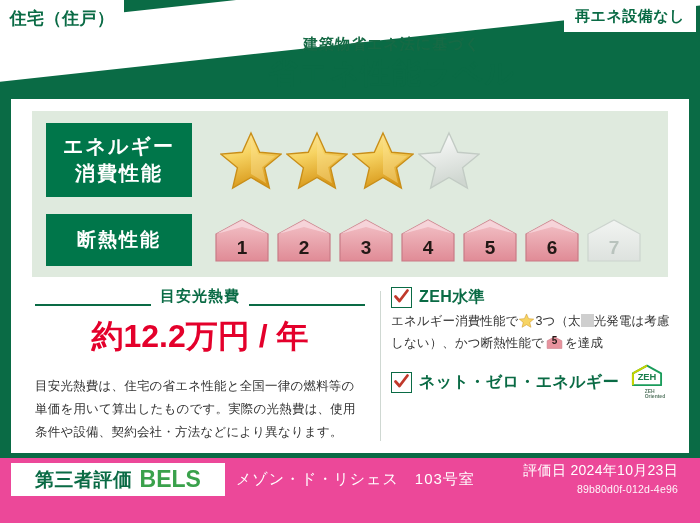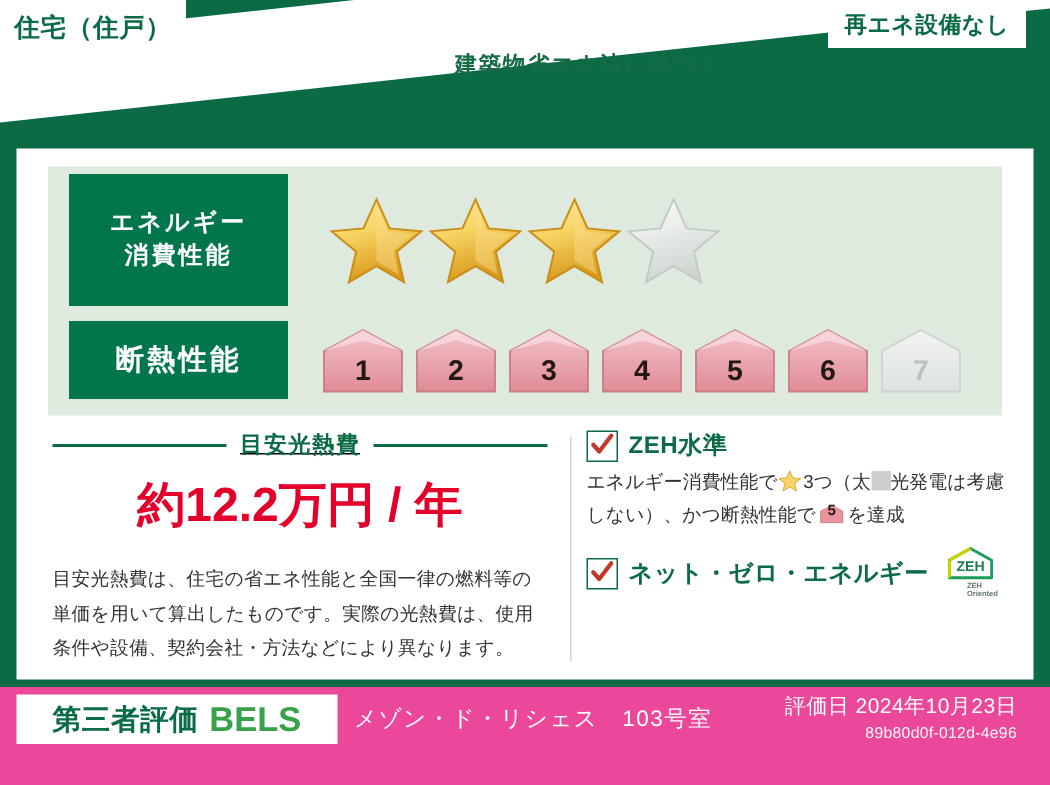--- a/index.html
+++ b/index.html
@@ -23,21 +23,21 @@
     position:absolute;left:-40px;top:86px;width:820px;height:120px;
     background:#0a6b45;transform:rotate(-6.2deg);transform-origin:left top;
   }
 
   .corner-tag{
     position:absolute;background:#ffffff;color:#0a6b45;
     font-weight:bold;letter-spacing:.5px;
     display:flex;align-items:center;justify-content:center;
   }
   #tag-left{left:0;top:0;width:124px;height:36px;font-size:17px;}
-  #tag-right{right:16px;top:0;width:132px;height:32px;font-size:15px;}
+  #tag-right{right:4px;top:0;width:132px;height:32px;font-size:15px;}
 
   .title-wrap{
     position:absolute;left:0;top:36px;width:700px;text-align:center;z-index:5;padding-left:42px;
   }
   .title-sub{font-size:15px;font-weight:bold;color:#166a45;letter-spacing:1px;line-height:1.1;}
   .title-main{font-size:29px;font-weight:bold;color:#0a6b45;letter-spacing:1.5px;line-height:1.25;margin-top:2px;}
 
   
   .card{
     position:absolute;left:11px;top:99px;width:678px;height:354px;
@@ -51,21 +51,21 @@
   }
   .perf-row{position:absolute;left:0;display:flex;align-items:center;}
   #perf-row-energy{top:12px;height:74px;}
   #perf-row-insul{top:103px;height:52px;}
 
   .perf-key{
     background:#00764a;color:#ffffff;font-weight:bold;
     display:flex;flex-direction:column;align-items:center;justify-content:center;
     letter-spacing:2px;margin-left:14px;
   }
-  #key-energy{width:146px;height:88px;font-size:16px;line-height:1.35;}
+  #key-energy{width:146px;height:74px;font-size:20px;line-height:1.35;}
   #key-insul{width:146px;height:52px;font-size:19px;}
 
   
   .stars{display:flex;align-items:center;margin-left:28px;gap:4px;}
   .star{width:62px;height:60px;}
 
   
   .houses{display:flex;align-items:flex-end;margin-left:20px;gap:2px;}
   .house{position:relative;width:60px;height:46px;}
   .house .hs{position:absolute;inset:0;}
@@ -74,21 +74,21 @@
     font-size:19px;font-weight:bold;color:#231815;
   }
   .house.off .hnum{color:#b9c3bd;}
 
   
   .cols{position:absolute;left:0;top:188px;width:678px;height:160px;}
   .col-left{position:absolute;left:24px;top:0;width:330px;}
   .col-right{position:absolute;left:380px;top:0;width:280px;}
   .vline{position:absolute;left:369px;top:4px;width:1px;height:150px;background:#cfd8d2;}
 
-  .rule-title{display:flex;align-items:center;gap:9px;justify-content:center;text-decoration:underline;}
+  .rule-title{display:flex;align-items:flex-end;gap:9px;justify-content:center;}
   .rule-title .ln{flex:1;height:2px;background:#0a6b45;}
   .rule-title .tx{font-size:15px;font-weight:bold;color:#0a6b45;letter-spacing:1px;white-space:nowrap;}
 
   .bigprice{
     text-align:center;color:#e4002b;font-weight:bold;
     font-size:32px;letter-spacing:0px;margin-top:9px;
   }
 
   .note{
     margin-top:16px;font-size:12.5px;color:#333333;line-height:1.85;

